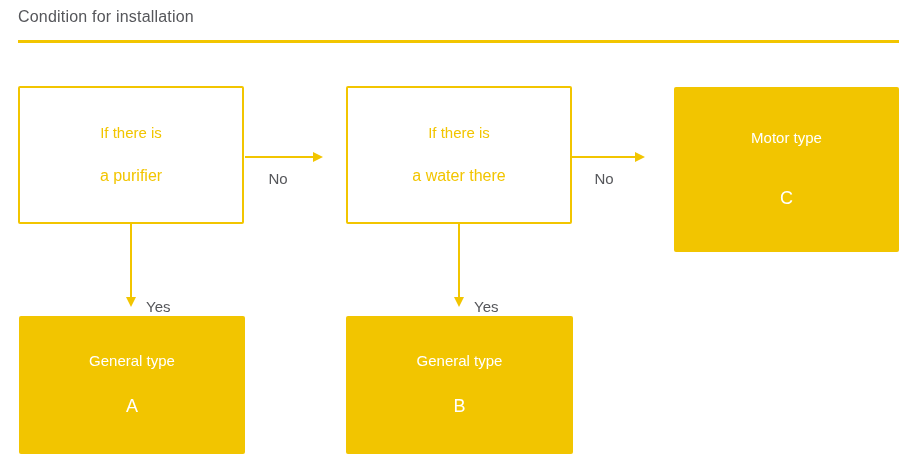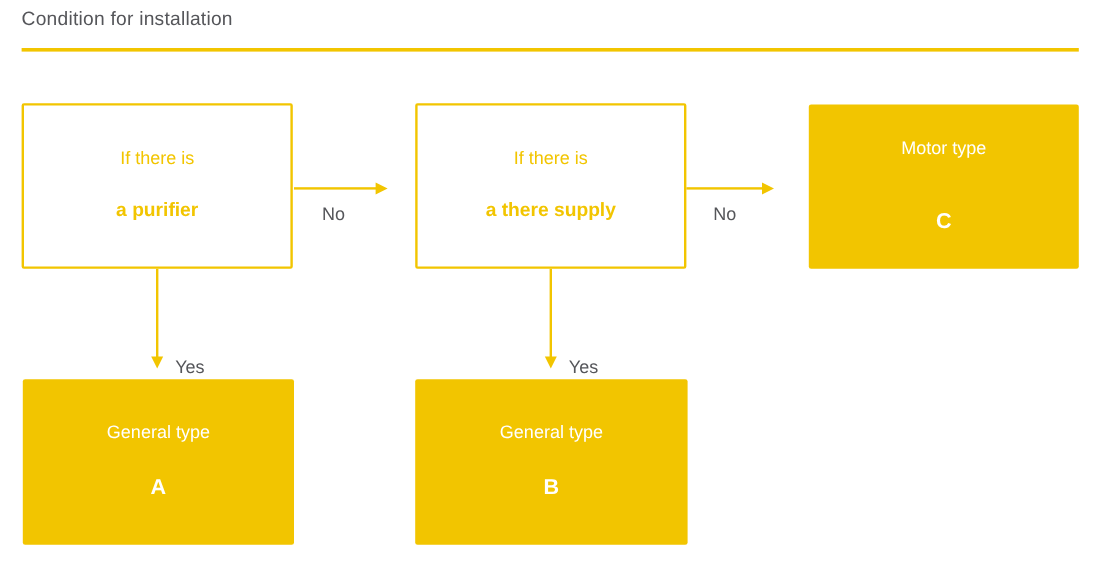--- a/index.html
+++ b/index.html
@@ -48,21 +48,21 @@
   .box.solid{
     background:var(--accent);
   }
   .box .line1{
     font-size:15px;
     font-weight:400;
     line-height:1.55;
   }
   .box .line2{
     font-size:16px;
-    font-weight:700;
+    font-weight:400;
     line-height:1.55;
     margin-top:20px;
   }
   .box.outline .line1,
   .box.outline .line2{ color:var(--accent); }
   .box.solid .line1,
   .box.solid .line2{ color:var(--white); }
   .box.solid .line2{ font-size:18px; }
 
   .edge-label{
@@ -112,27 +112,27 @@
   <div class="box outline" style="left:18px; top:86px;">
     <span class="line1">If there is</span>
     <span class="line2">a purifier</span>
   </div>
 
   <div class="edge-label" style="left:262px; top:122px; width:32px; text-align:center;">No</div>
   <div class="arrow-h" style="left:245px; top:156px; width:69px;"></div>
 
   <div class="box outline" style="left:346px; top:86px;">
     <span class="line1">If there is</span>
-    <span class="line2">a there supply</span>
+    <span class="line2">a water there</span>
   </div>
 
   <div class="edge-label" style="left:588px; top:122px; width:32px; text-align:center;">No</div>
   <div class="arrow-h" style="left:572px; top:156px; width:64px;"></div>
 
-  <div class="box solid" style="left:674px; top:87px; width:225px; height:137px;gap:15px;">
+  <div class="box solid" style="left:674px; top:87px; width:225px; height:165px;gap:15px;">
     <span class="line1">Motor type</span>
     <span class="line2">C</span>
   </div>
 
   <div class="arrow-v" style="left:130px; top:224px; height:74px;"></div>
   <div class="edge-label" style="left:146px; top:250px;">Yes</div>
 
   <div class="arrow-v" style="left:458px; top:224px; height:74px;"></div>
   <div class="edge-label" style="left:474px; top:250px;">Yes</div>
 

